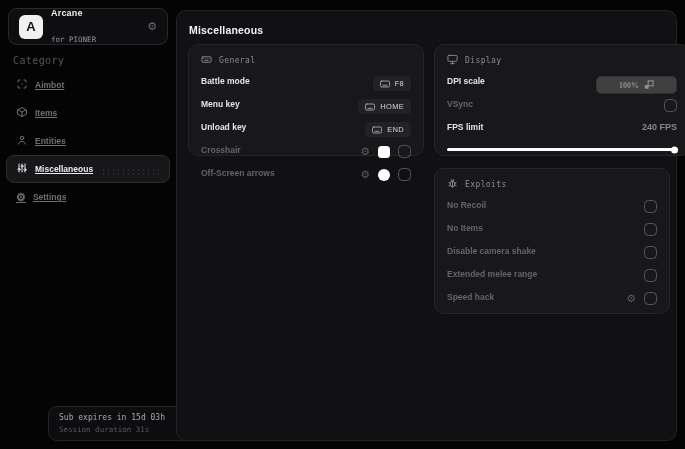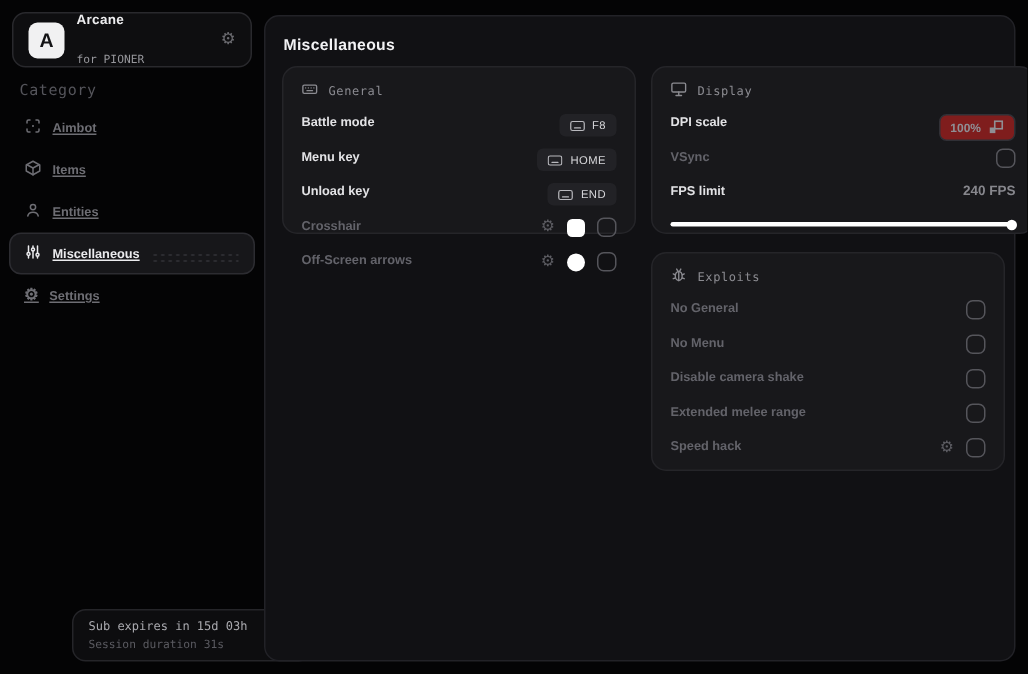--- a/index.html
+++ b/index.html
@@ -91,23 +91,24 @@
     display:flex; align-items:center; gap:5px;
     background:#222226; border-radius:4px; padding:3px 7px;
     color:#d7d7da; font-size:7.5px; font-weight:400; letter-spacing:.3px;
     cursor:pointer;
     margin-left:24px;
   }
   .kbd-chip svg { color:#b9b9be; }
 
   .select-chip {
     display:flex; align-items:center; gap:5px;
-    background:#7f1d1d; border:1px solid #303036; border-radius:5px;
-    padding:3px 7px; color:#8f8f95; font-size:8px; font-weight:600;
+    background:#404040; border:1px solid #303036; border-radius:5px;
+    padding:3px 22px; color:#8f8f95; font-size:8px; font-weight:600;
     cursor:pointer;
+    font-family:Liberation Serif, serif;
   }
 
   .checkbox {
     width:13px; height:13px; border:1.5px solid #55555b; border-radius:4.5px;
     background:transparent; cursor:pointer; flex-shrink:0;
   }
   .swatch { width:12px; height:12px; background:#ffffff; cursor:pointer; }
   .swatch.square { border-radius:3.5px; }
   .swatch.circle { border-radius:50%; }
   .row-gear { color:#5d5d63; font-size:10.5px; line-height:1; cursor:pointer; }
@@ -309,26 +310,26 @@
           <svg width="11" height="11" viewBox="0 0 24 24" fill="none" stroke="currentColor" stroke-width="2" stroke-linecap="round">
             <path d="M9 3l1.5 2.5M15 3l-1.5 2.5"></path>
             <ellipse cx="12" cy="13" rx="5" ry="6.5"></ellipse>
             <path d="M12 6.5V20M4 10l3 1.5M4 17l3-1M20 10l-3 1.5M20 17l-3-1"></path>
           </svg>
         </span>
         <span>Exploits</span>
       </div>
 
       <div class="row dim">
-        <span class="row-label">No General</span>
-        <span class="checkbox"></span>
-      </div>
-
-      <div class="row dim">
-        <span class="row-label">No Menu</span>
+        <span class="row-label">No Recoil</span>
+        <span class="checkbox"></span>
+      </div>
+
+      <div class="row dim">
+        <span class="row-label">No Items</span>
         <span class="checkbox"></span>
       </div>
 
       <div class="row dim">
         <span class="row-label">Disable camera shake</span>
         <span class="checkbox"></span>
       </div>
 
       <div class="row dim">
         <span class="row-label">Extended melee range</span>

